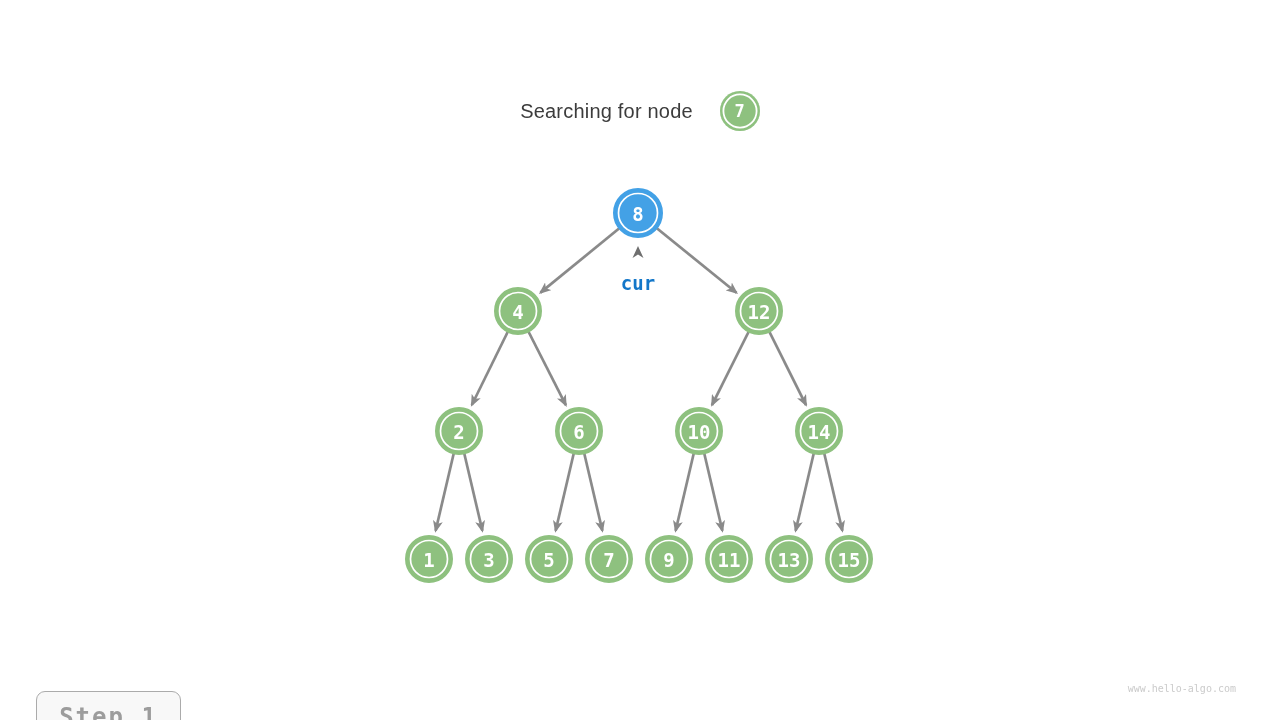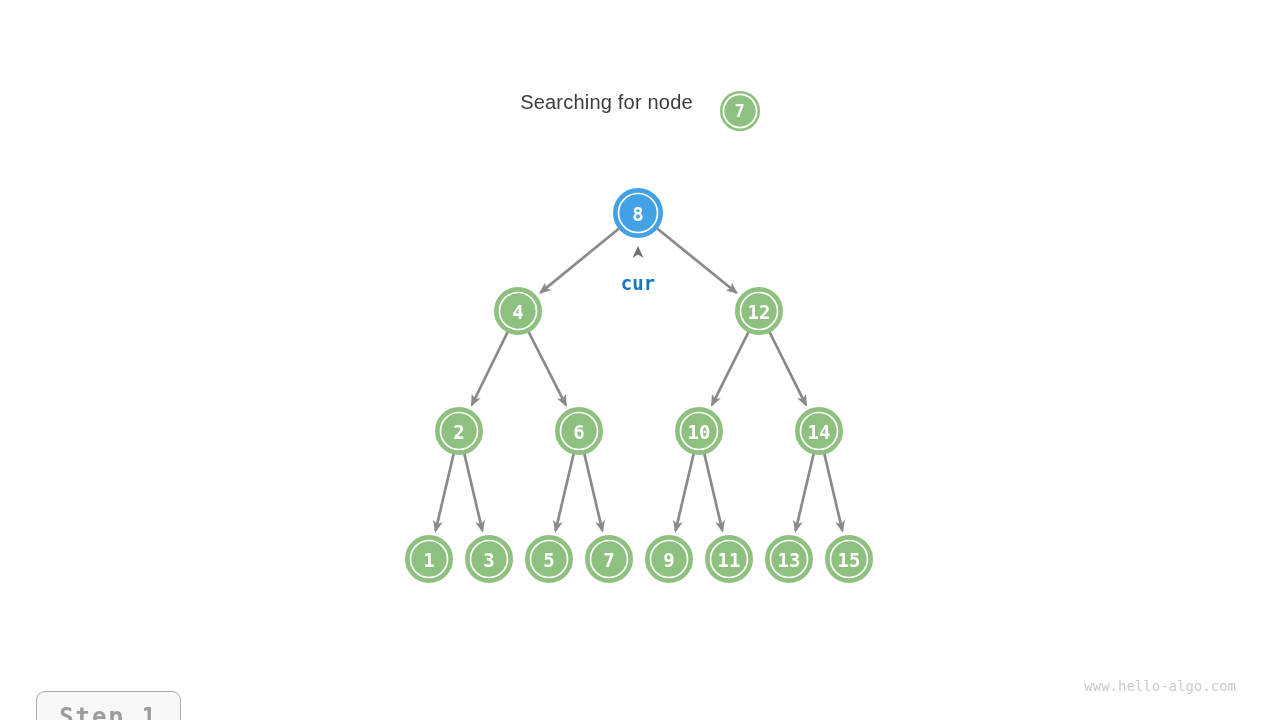--- a/index.html
+++ b/index.html
@@ -18,21 +18,21 @@
     font-family: "Liberation Sans", sans-serif;
   }
   .title {
     position: absolute;
     left: 0;
     right: 0;
     top: 91px;
     height: 40px;
     display: flex;
     justify-content: center;
-    align-items: flex-start;
+    align-items: center;
     gap: 27px;
     font-size: 20px;
     color: #3c3c3c;
     letter-spacing: 0.2px;
   }
   .title-node {
     width: 40px;
     height: 40px;
     border-radius: 50%;
     display: flex;
@@ -75,21 +75,21 @@
     font-weight: bold;
     font-size: 24px;
     letter-spacing: 2px;
     margin-top: 17px;
   }
   .watermark {
     position: absolute;
     right: 44px;
     bottom: 26px;
     font-family: "DejaVu Sans Mono", monospace;
-    font-size: 14px;
+    font-size: 10px;
   }
 </style>
 </head>
 <body>
 
 <div class="stage">
 
   <div class="title" style="color: rgb(60, 60, 60);">
     <span>Searching for node</span>
     <span class="title-node" style="background: rgb(142, 193, 127); box-shadow: rgb(142, 193, 127) 0px 0px 0px 2.5px inset, rgb(255, 255, 255) 0px 0px 0px 4.3px inset; color: rgb(255, 255, 255);">

